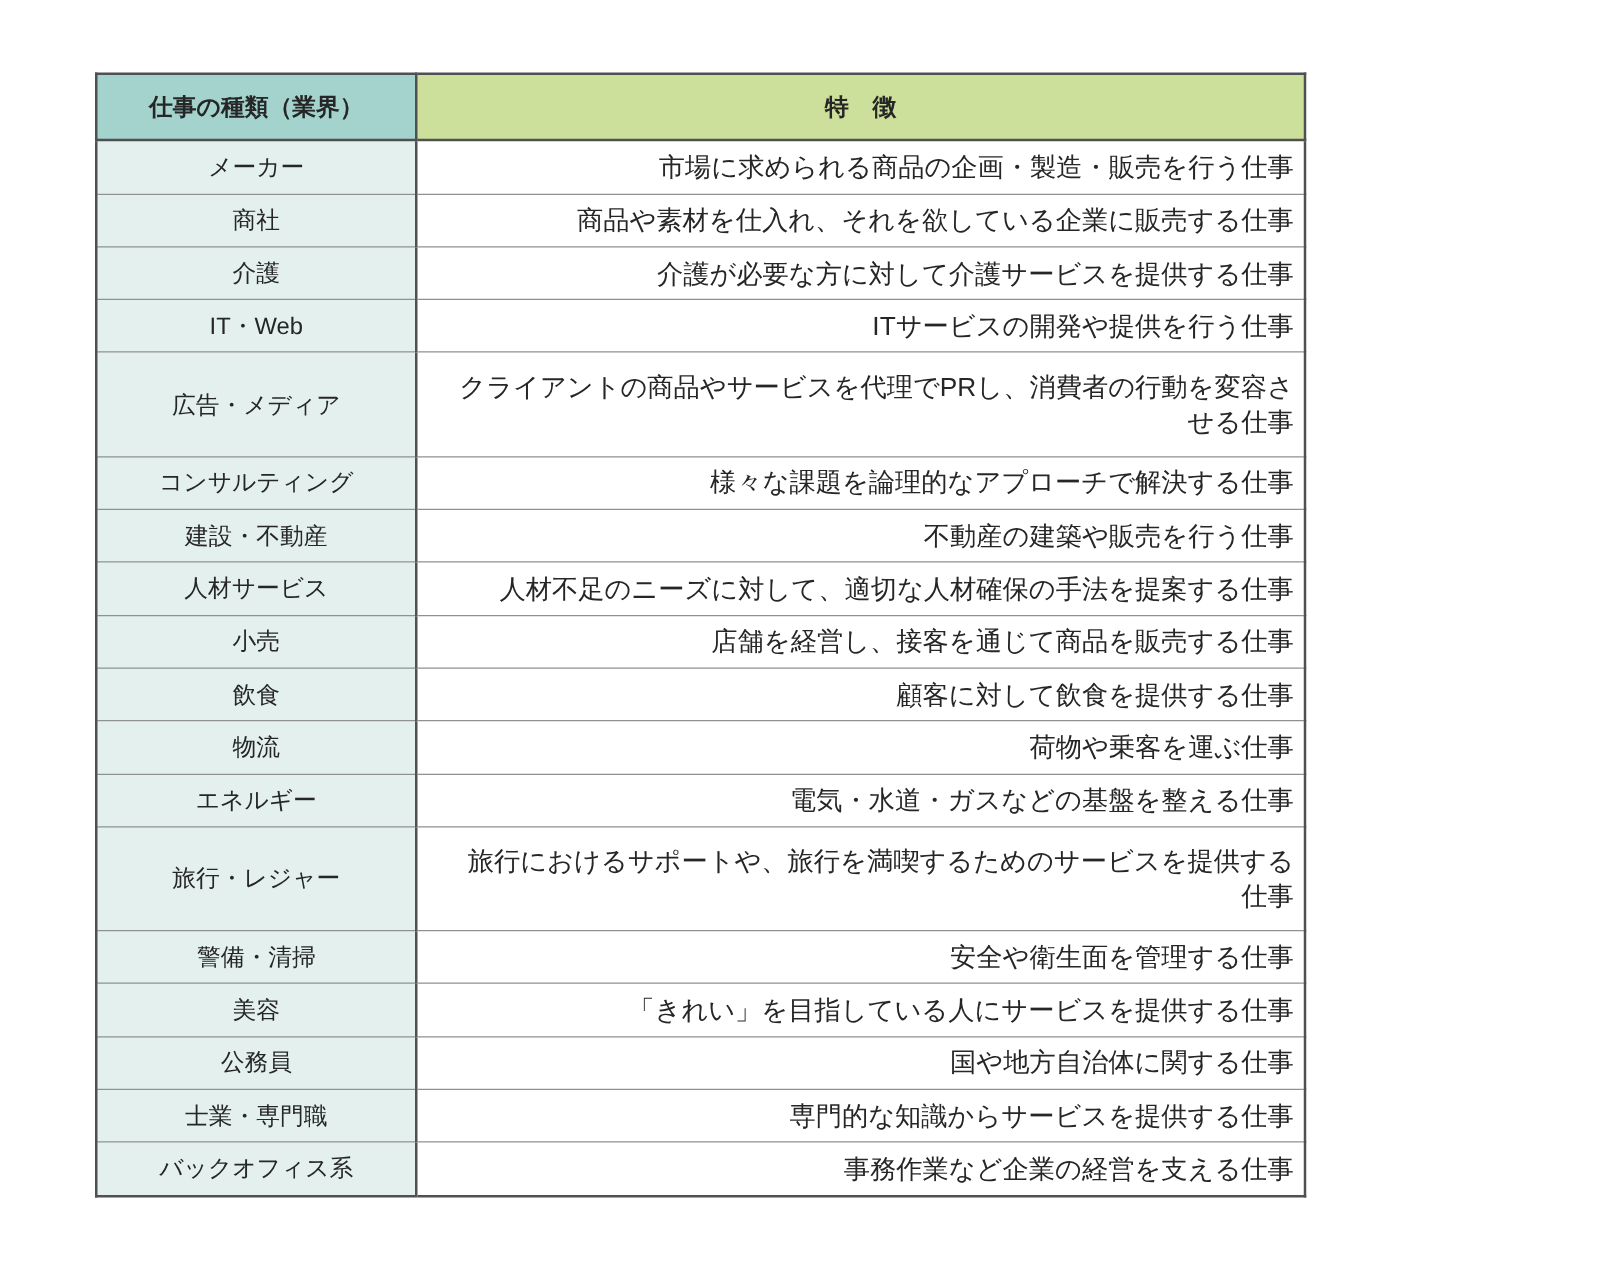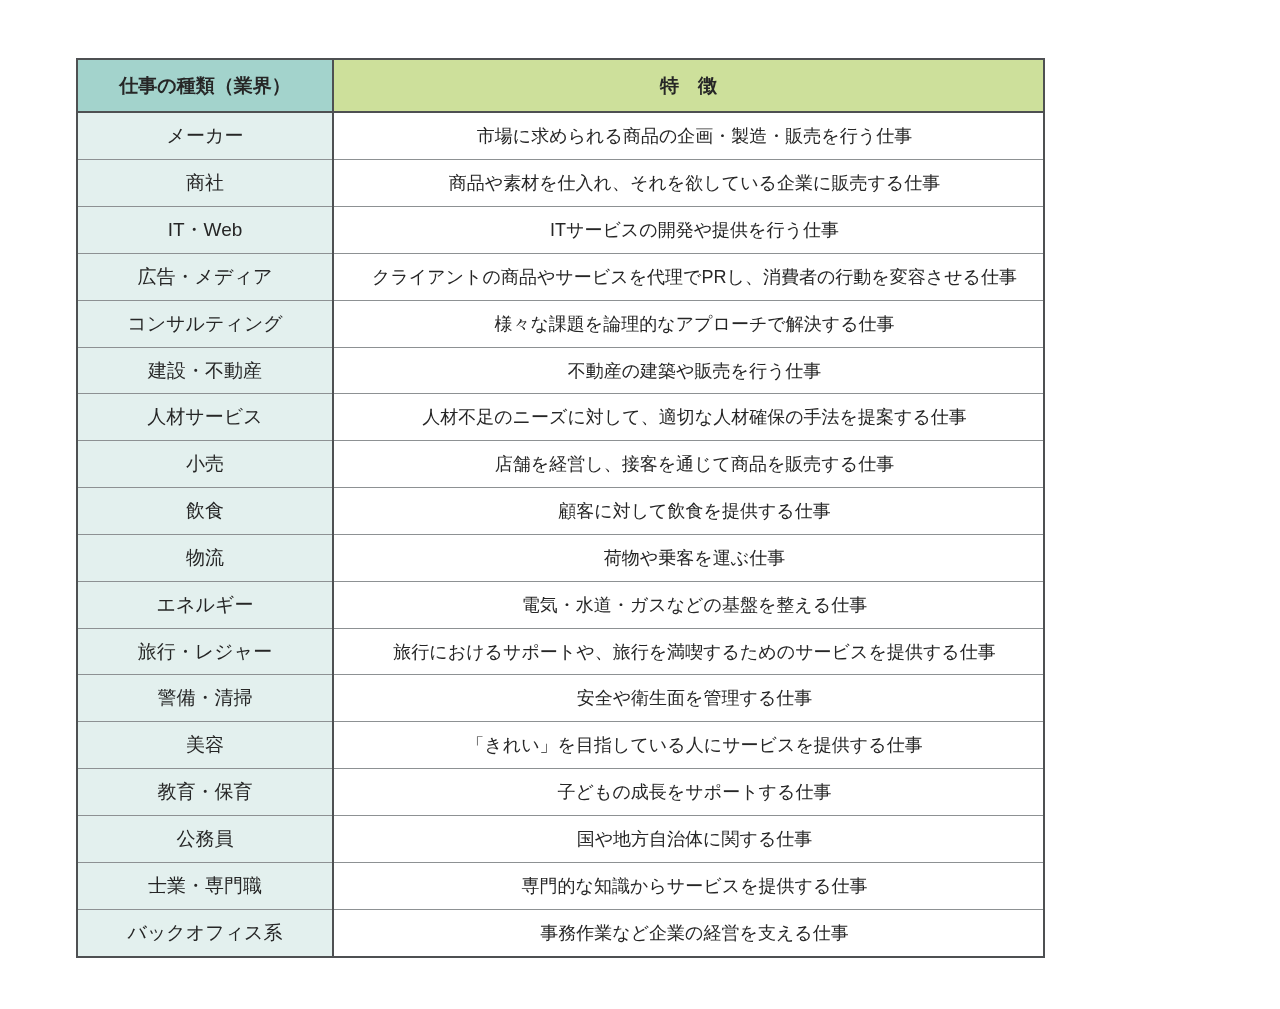--- a/index.html
+++ b/index.html
@@ -46,22 +46,22 @@
   }
   td.col-type {
     background: var(--row-left-bg, #e3f0ee);
     border-right: 2px solid var(--border-dark, #4e5052);
     text-align: center;
     font-size: 19px;
     font-weight: 500;
   }
   td.col-feature {
     background: var(--row-right-bg, #ffffff);
-    text-align: center;
-    font-size: 18px;
+    text-align: right;
+    font-size: 21px;
     font-weight: 500;
     padding-left: 20px;
     padding-right: 8px;
   }
 </style>
 </head>
 <body>
 
 <div class="canvas">
   <table class="industry-table">
@@ -76,20 +76,24 @@
       </tr>
     </thead>
     <tbody id="tbody-rows">
         <tr>
           <td class="col-type">メーカー</td>
           <td class="col-feature">市場に求められる商品の企画・製造・販売を行う仕事</td>
         </tr>
         <tr>
           <td class="col-type">商社</td>
           <td class="col-feature">商品や素材を仕入れ、それを欲している企業に販売する仕事</td>
+        </tr>
+        <tr>
+          <td class="col-type">介護</td>
+          <td class="col-feature">介護が必要な方に対して介護サービスを提供する仕事</td>
         </tr>
         <tr>
           <td class="col-type">IT・Web</td>
           <td class="col-feature">ITサービスの開発や提供を行う仕事</td>
         </tr>
         <tr>
           <td class="col-type">広告・メディア</td>
           <td class="col-feature">クライアントの商品やサービスを代理でPRし、消費者の行動を変容させる仕事</td>
         </tr>
         <tr>
@@ -126,24 +130,20 @@
         </tr>
         <tr>
           <td class="col-type">警備・清掃</td>
           <td class="col-feature">安全や衛生面を管理する仕事</td>
         </tr>
         <tr>
           <td class="col-type">美容</td>
           <td class="col-feature">「きれい」を目指している人にサービスを提供する仕事</td>
         </tr>
         <tr>
-          <td class="col-type">教育・保育</td>
-          <td class="col-feature">子どもの成長をサポートする仕事</td>
-        </tr>
-        <tr>
           <td class="col-type">公務員</td>
           <td class="col-feature">国や地方自治体に関する仕事</td>
         </tr>
         <tr>
           <td class="col-type">士業・専門職</td>
           <td class="col-feature">専門的な知識からサービスを提供する仕事</td>
         </tr>
         <tr>
           <td class="col-type">バックオフィス系</td>
           <td class="col-feature">事務作業など企業の経営を支える仕事</td>

